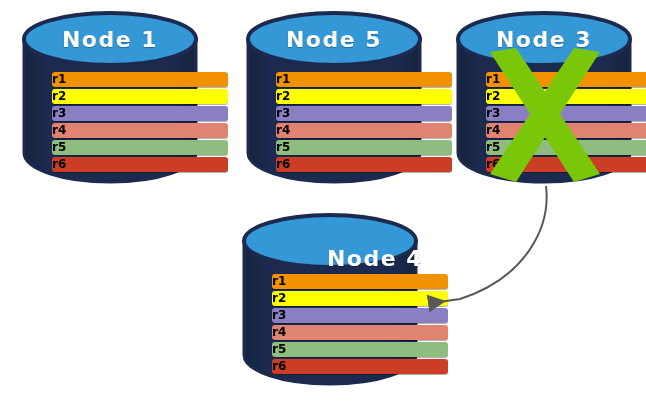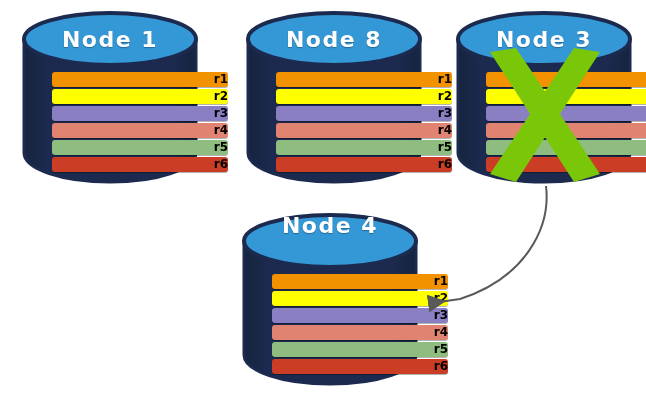--- a/index.html
+++ b/index.html
@@ -57,21 +57,21 @@
     border-radius: 3px;
     box-shadow: 0 1px 0 rgba(0,0,0,.30);
   }
   .row-label {
     position: absolute;
     left: 0;
     top: 0;
     width: 100%;
     height: 14px;
     line-height: 15px;
-    text-align: right;
+    text-align: left;
     font-size: 12px;
     font-weight: bold;
     color: #000000;
     font-family: "DejaVu Sans", sans-serif;
     border-radius: 6px;
   }
 
   
   .cross-svg, .arrow-svg {
     position: absolute;
@@ -127,21 +127,21 @@
           <stop offset="0%" stop-color="#16243f"></stop>
           <stop offset="14%" stop-color="#1b2a4e"></stop>
           <stop offset="86%" stop-color="#1b2a4e"></stop>
           <stop offset="100%" stop-color="#16243f"></stop>
         </linearGradient>
       </defs>
       <path d="M2,29 L2,143 A86,29 0 0 0 174,143 L174,29 Z" fill="url(#bodyGrad2)"></path>
       <path d="M2,29 L2,143 A86,29 0 0 0 174,143 L174,29" fill="none" stroke="#1b2a4e" stroke-width="3"></path>
       <ellipse cx="88" cy="29" rx="86" ry="26" fill="#3498d6" stroke="#1b2a4e" stroke-width="4"></ellipse>
     </svg>
-    <div class="node-title" style="top:17px;">Node  8</div>
+    <div class="node-title" style="top:17px;">Node  5</div>
     <div class="rows" style="top:62px; padding:0 30px;">
       <div class="row" style="background:#f39200;">
         <span class="row-label">r1</span>
       </div>
       <div class="row" style="background:#ffff00;">
         <span class="row-label">r2</span>
       </div>
       <div class="row" style="background:#8b7fc4;">
         <span class="row-label">r3</span>
       </div>
@@ -208,21 +208,21 @@
           <stop offset="0%" stop-color="#16243f"></stop>
           <stop offset="14%" stop-color="#1b2a4e"></stop>
           <stop offset="86%" stop-color="#1b2a4e"></stop>
           <stop offset="100%" stop-color="#16243f"></stop>
         </linearGradient>
       </defs>
       <path d="M2,29 L2,143 A86,29 0 0 0 174,143 L174,29 Z" fill="url(#bodyGrad4)"></path>
       <path d="M2,29 L2,143 A86,29 0 0 0 174,143 L174,29" fill="none" stroke="#1b2a4e" stroke-width="3"></path>
       <ellipse cx="88" cy="29" rx="86" ry="26" fill="#3498d6" stroke="#1b2a4e" stroke-width="4"></ellipse>
     </svg>
-    <div class="node-title" style="top:1px;">Node  4</div>
+    <div class="node-title" style="top:34px;padding-left:45px;">Node  4</div>
     <div class="rows" style="top:62px; padding:0 30px;">
       <div class="row" style="background:#f39200;">
         <span class="row-label">r1</span>
       </div>
       <div class="row" style="background:#ffff00;">
         <span class="row-label">r2</span>
       </div>
       <div class="row" style="background:#8b7fc4;">
         <span class="row-label">r3</span>
       </div>

